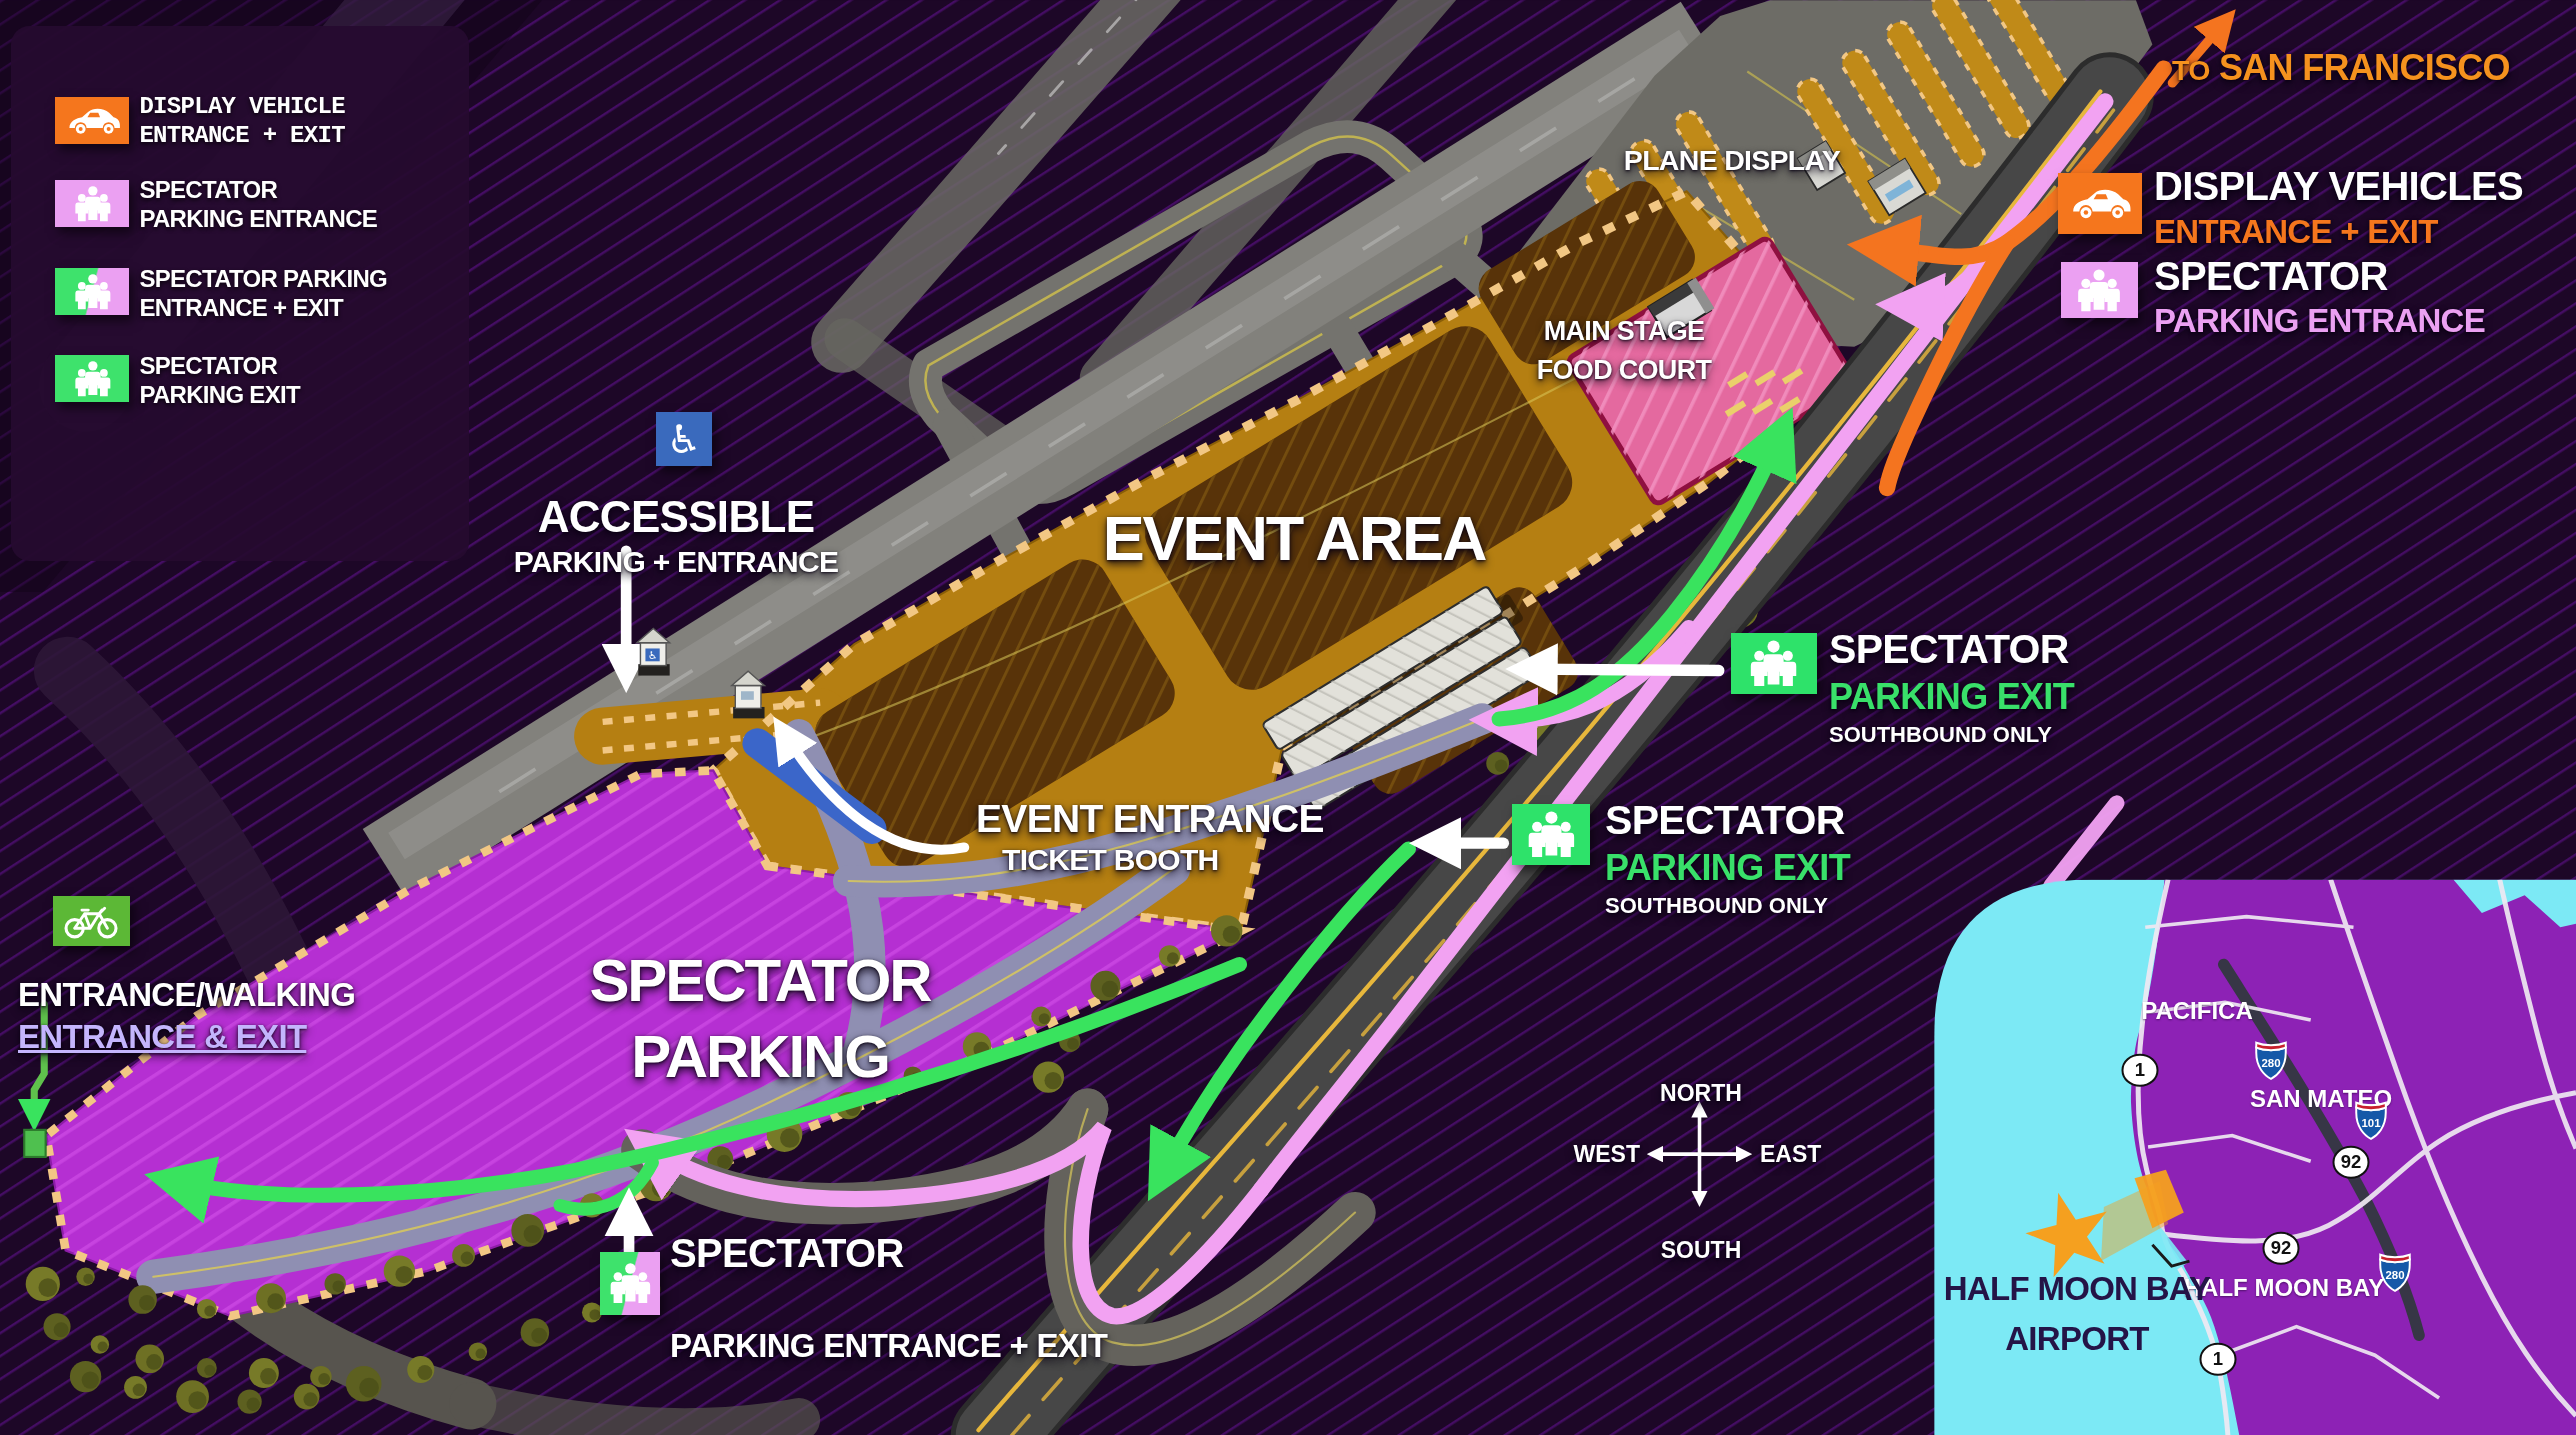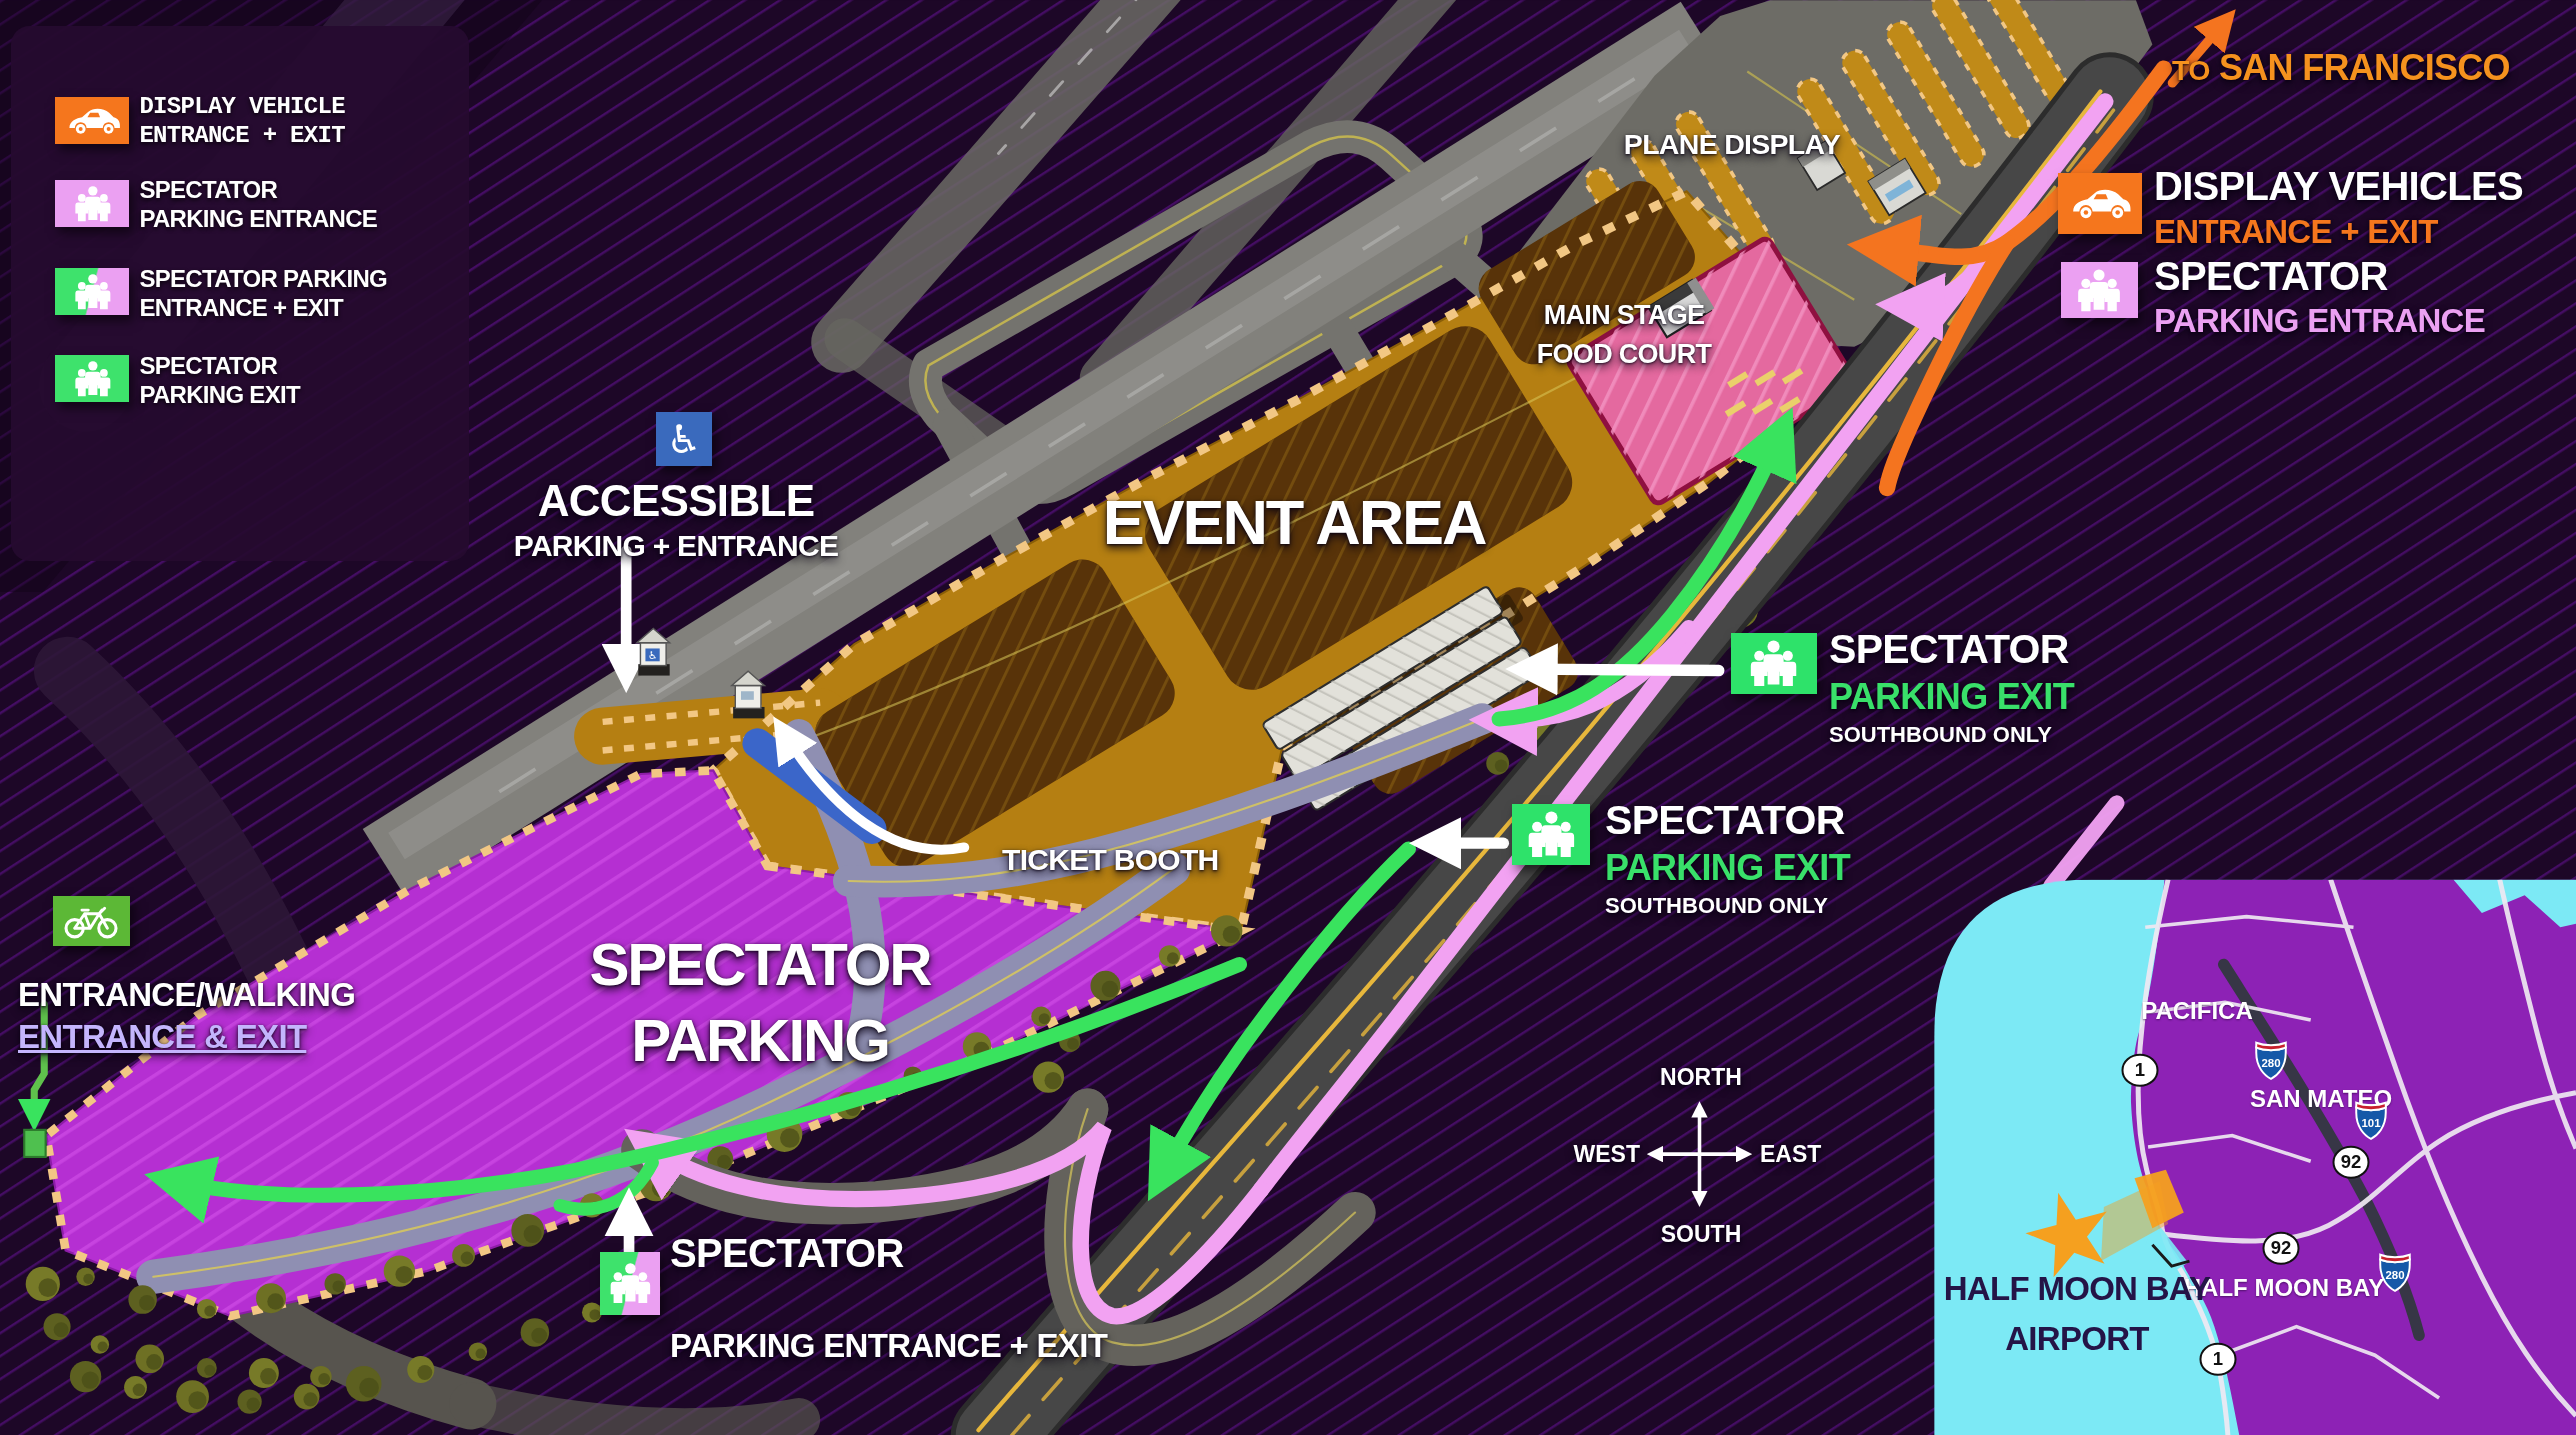--- a/index.html
+++ b/index.html
@@ -2,21 +2,21 @@
 <html style="font-size:11.4px"><head>
 <meta charset="utf-8">
 <style>
   html,body{margin:0;padding:0;background:#000;}
   #stage{position:relative;width:2576px;height:1436px;overflow:hidden;
          background:#1d0727;font-family:"Liberation Sans","DejaVu Sans",sans-serif;}
   svg{display:block;}
   #map{position:absolute;left:0;top:0;}
   .lbl{position:absolute;color:#fff;font-weight:800;letter-spacing:-0.7px;white-space:nowrap;
        text-shadow:0 3.6px 8.6px rgba(8,0,18,.85),0 1.4px 2.9px rgba(8,0,18,.9);}
-  .ctr{transform:translateX(-50%);text-align:center;}
+  .ctr{transform:translateX(-50%);text-align:center;margin-top:16px;}
   .t-huge{font-size:63px;letter-spacing:-2.1px;line-height:74px;}
   .t-big{font-size:60px;letter-spacing:-2.1px;line-height:76px;}
   .t-med{font-size:28.5px;}
   .t-callout1{font-size:40px;line-height:43px;}
   .t-callout2{font-size:33px;line-height:37px;}
   .t-small{font-size:22px;letter-spacing:0;}
   .t-compass{font-size:23px;letter-spacing:0;}
   .icobox{position:absolute;display:flex;align-items:center;justify-content:center;
           box-shadow:4.3px 5.7px 10px rgba(0,0,0,.55);}
   .icobox svg{width:78%;height:80%;}
@@ -500,20 +500,21 @@
 <div class="lbl" style="left:1605px;top:797px;font-size:41px;">SPECTATOR</div>
 <div class="lbl" style="left:1605px;top:847px;font-size:36px;color:#39e06a;">PARKING EXIT</div>
 <div class="lbl t-small" style="left:1605px;top:893px;">SOUTHBOUND ONLY</div>
 
 <div class="icobox" style="left:656px;top:412px;width:56px;height:54px;background:#3a6abd;">
   <span style="color:#fff;font-size:39px;">♿</span>
     </div>
 <div class="lbl ctr" style="left:676px;top:476px;font-size:44px;">ACCESSIBLE</div>
 <div class="lbl ctr" style="left:676px;top:529px;font-size:30px;">PARKING + ENTRANCE</div>
 
+<div class="lbl" style="left:976px;top:797px;font-size:39px;">EVENT ENTRANCE</div>
 <div class="lbl" style="left:1002px;top:843px;font-size:30px;">TICKET BOOTH</div>
 
 <div class="icobox" style="left:53px;top:896px;width:77px;height:50px;background:#5cb836;">
   <svg viewBox="0 0 64 44">
         <use href="#sym-bike"></use>
       </svg>
     </div>
 <div class="lbl" style="left:18px;top:976px;font-size:33px;">ENTRANCE/WALKING</div>
 <div class="lbl" style="left:18px;top:1018px;font-size:33px;color:#c4b5fd;text-decoration:underline;">ENTRANCE &amp; EXIT</div>
 

